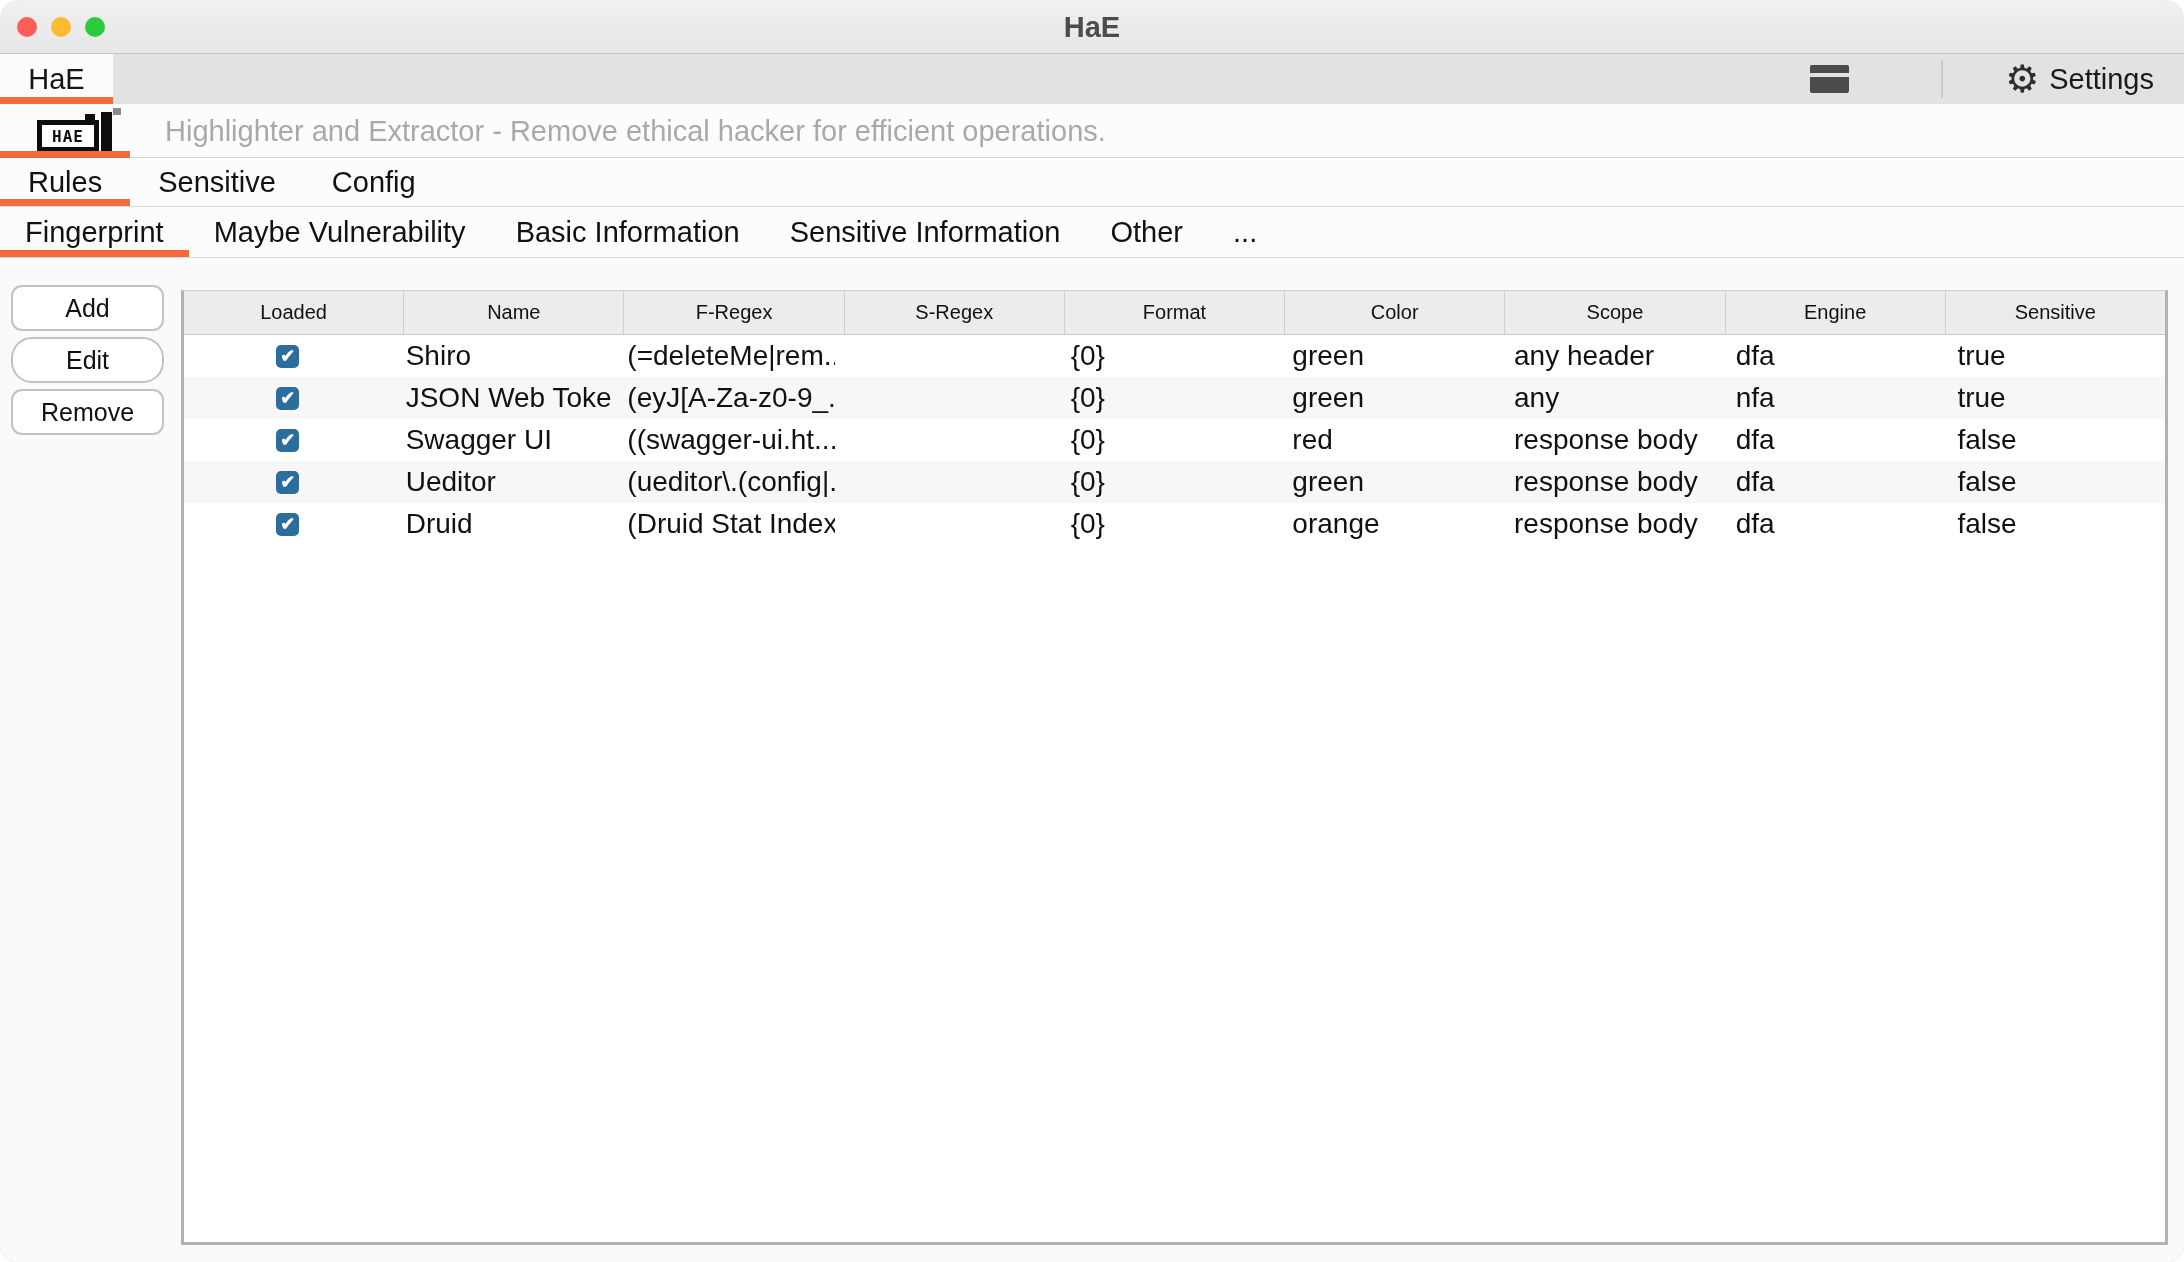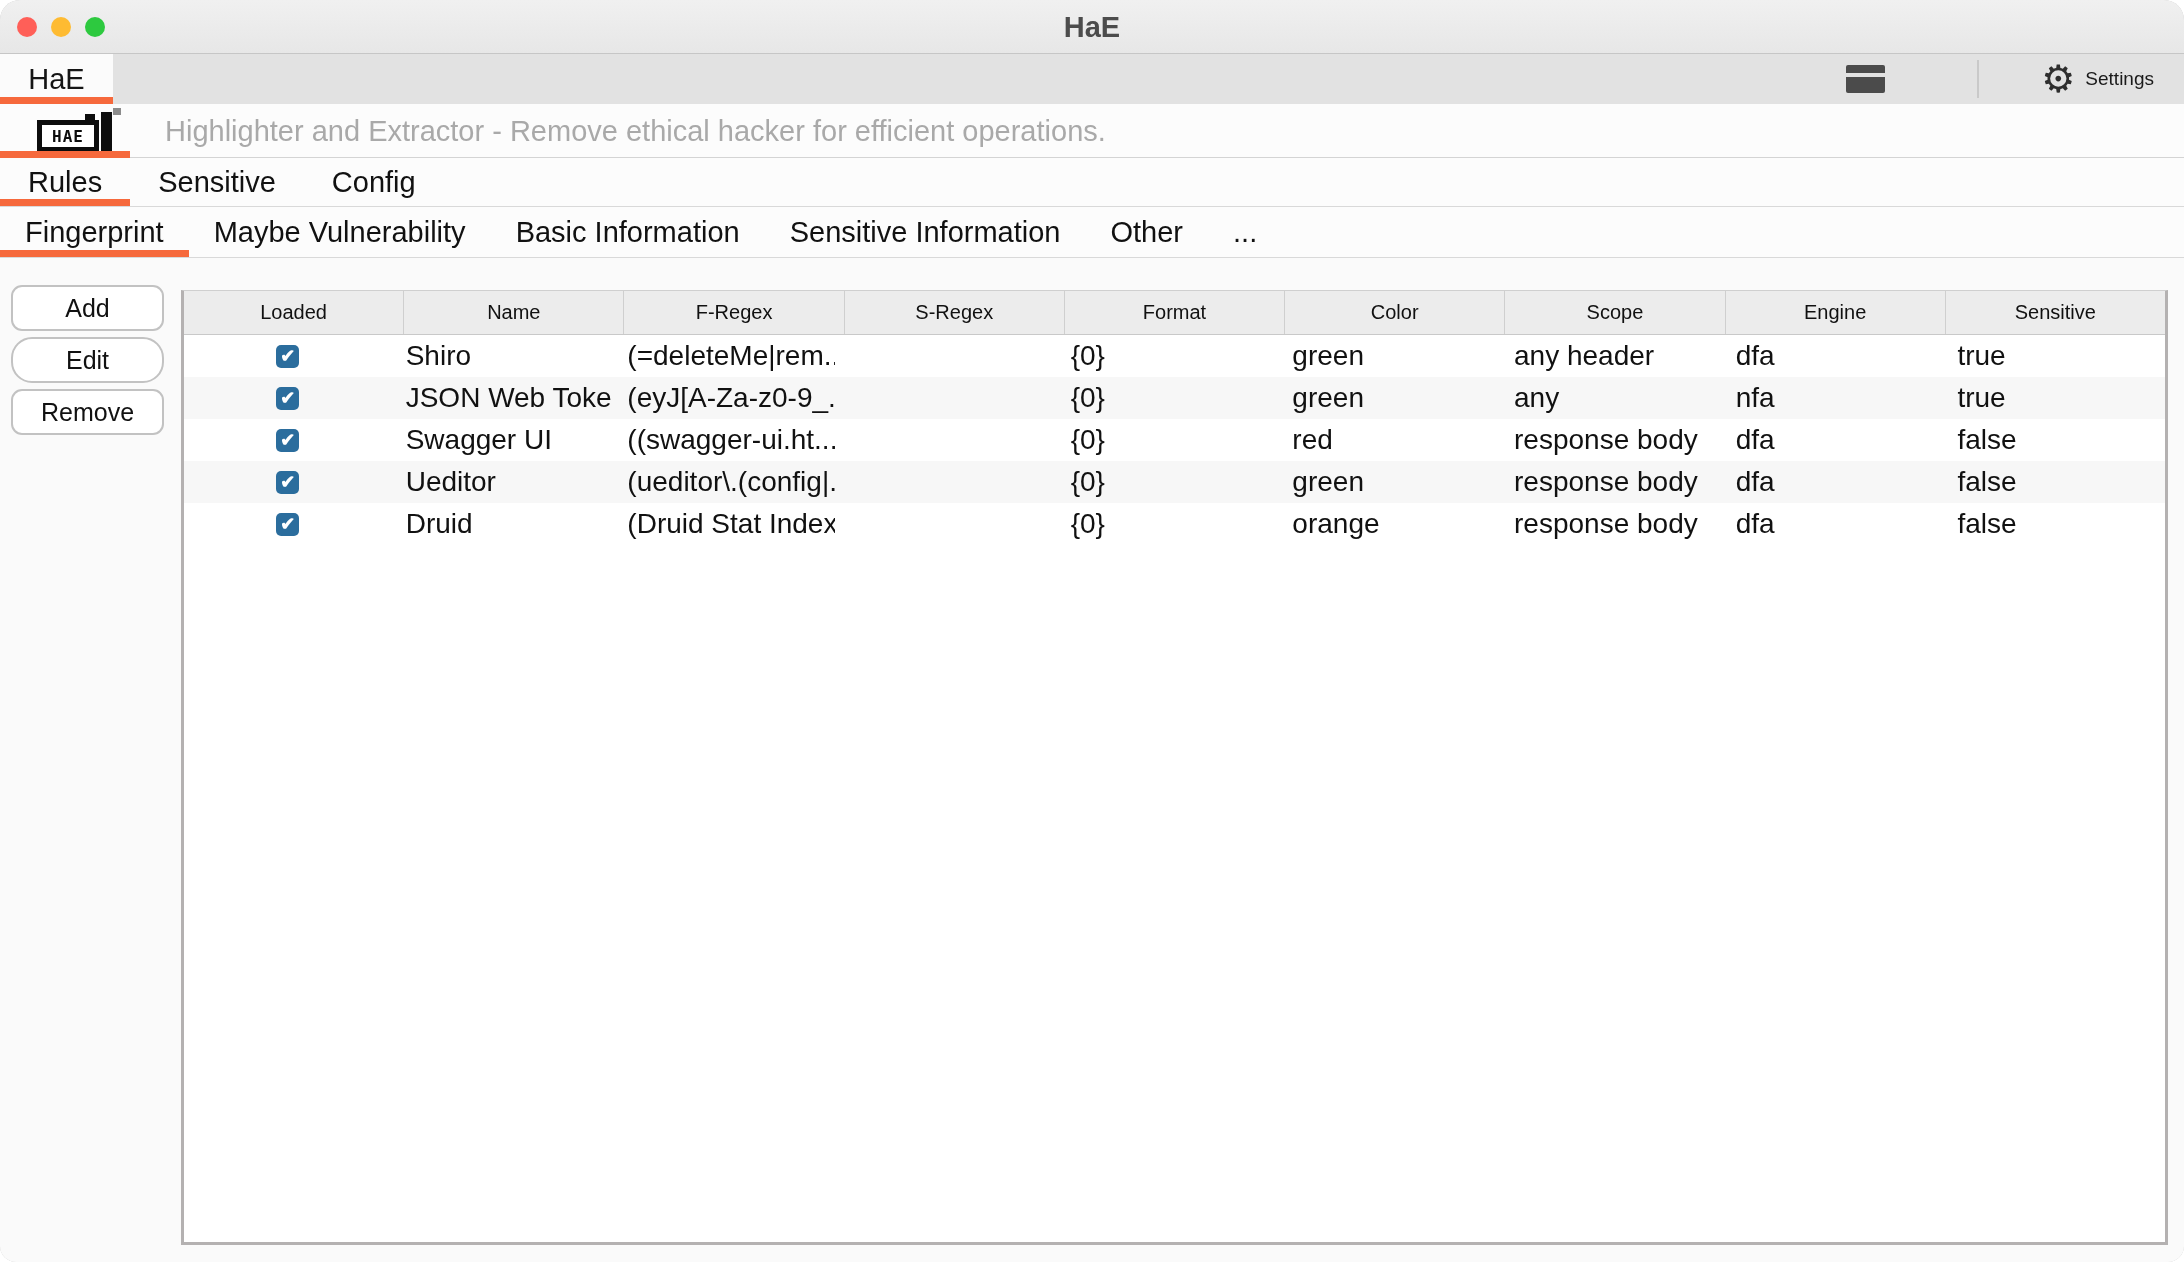--- a/index.html
+++ b/index.html
@@ -23,21 +23,21 @@
   .hae-tab { position:absolute; left:0; top:0; width:113px; height:50px; background:#fbfbfb;
     display:flex; align-items:center; justify-content:center; font-size:29px; color:#151515; }
   .hae-tab .underline { position:absolute; left:0; bottom:0; width:113px; height:7px; background:var(--accent); }
   .tabrow-right { position:absolute; right:0; top:0; height:50px; display:flex; align-items:center; }
   .banner-icon { width:39px; height:28px; margin-right:92px; display:flex; flex-direction:column; justify-content:flex-start; }
   .banner-icon .bar-thin  { width:39px; height:8px;  background:#4b4b4b; border-radius:2px 2px 0 0; }
   .banner-icon .bar-thick { width:39px; height:16px; background:#4b4b4b; margin-top:4px; border-radius:0 0 2px 2px; }
   .v-divider { width:2px; height:38px; background:#c9c9c9; margin-right:62px; }
   .settings-group { display:flex; align-items:center; margin-right:30px; cursor:default; }
   .gear-glyph { font-size:38px; color:#2e2e2e; line-height:1; margin-right:10px; }
-  .settings-label { font-size:19px; color:#1a1a1a; }
+  .settings-label { font-size:29px; color:#1a1a1a; }
 
   
   .banner-row { position:absolute; left:0; top:104px; width:100%; height:54px; background:#fcfcfc;
     border-bottom:1px solid #d4d4d4; }
   .banner-row .underline { position:absolute; left:0; bottom:-1px; width:130px; height:7px; background:var(--accent); z-index:2; }
   .pixel-logo { position:absolute; left:37px; top:8px; width:84px; height:40px; }
   .pixel-logo .box { position:absolute; left:0; top:8px; width:62px; height:32px; border:5px solid #0d0d0d;
     background:#fff; display:flex; align-items:center; justify-content:center;
     font-family:"DejaVu Sans Mono", monospace; font-weight:bold; font-size:16px; letter-spacing:1px; color:#0d0d0d; }
   .pixel-logo .bar    { position:absolute; left:64px; top:0;  width:11px; height:40px; background:#0d0d0d; }

